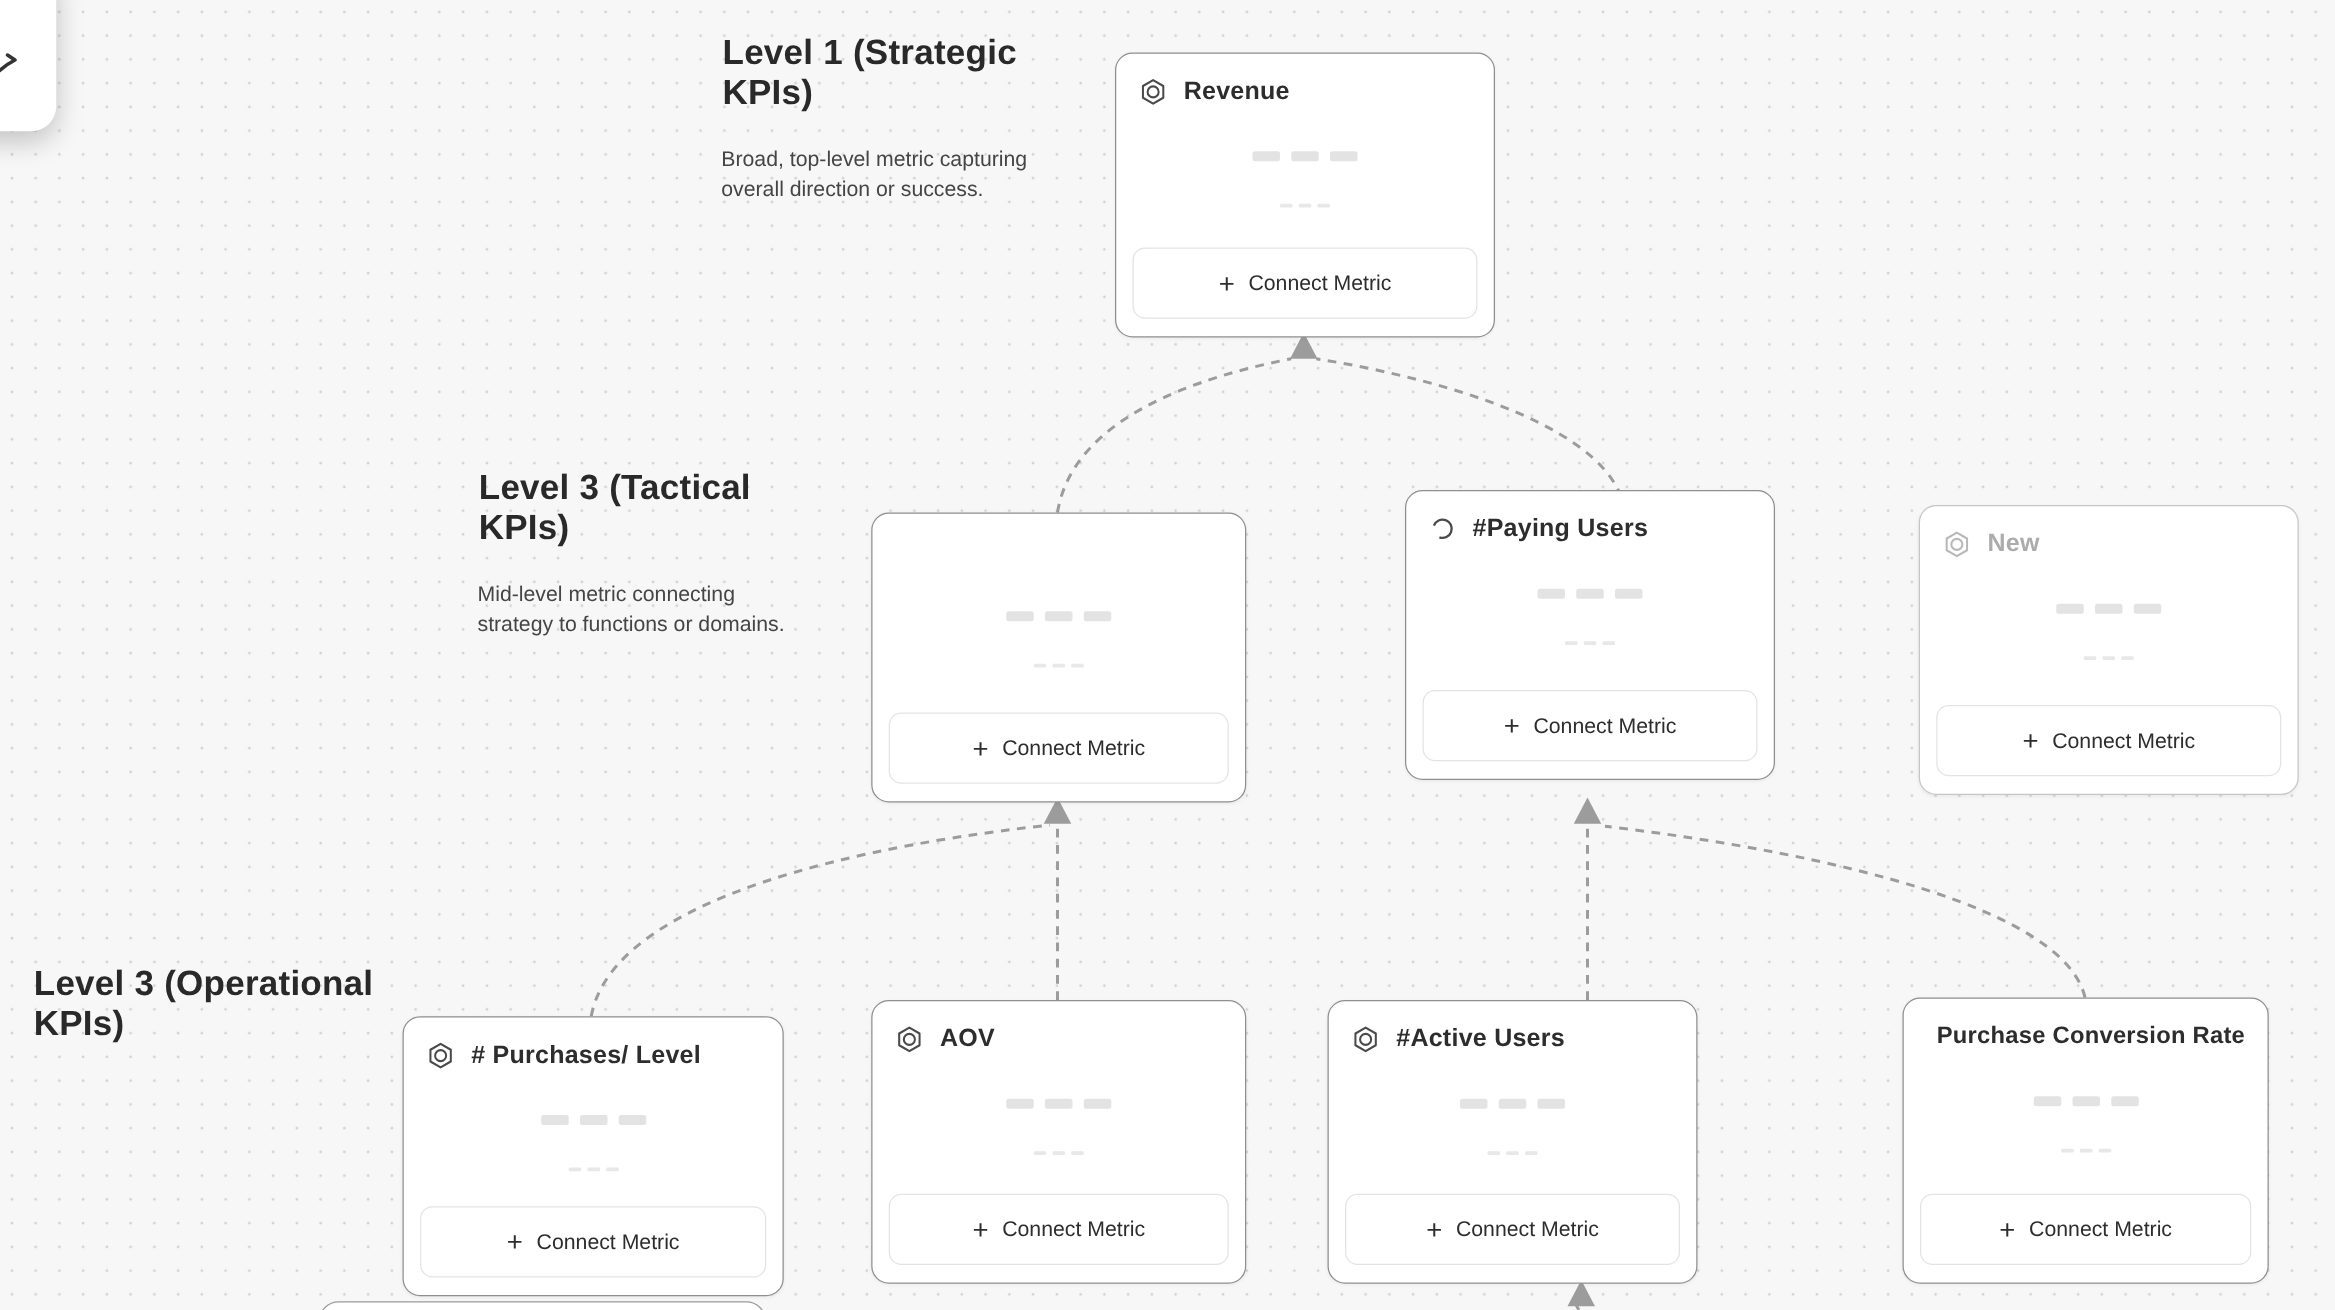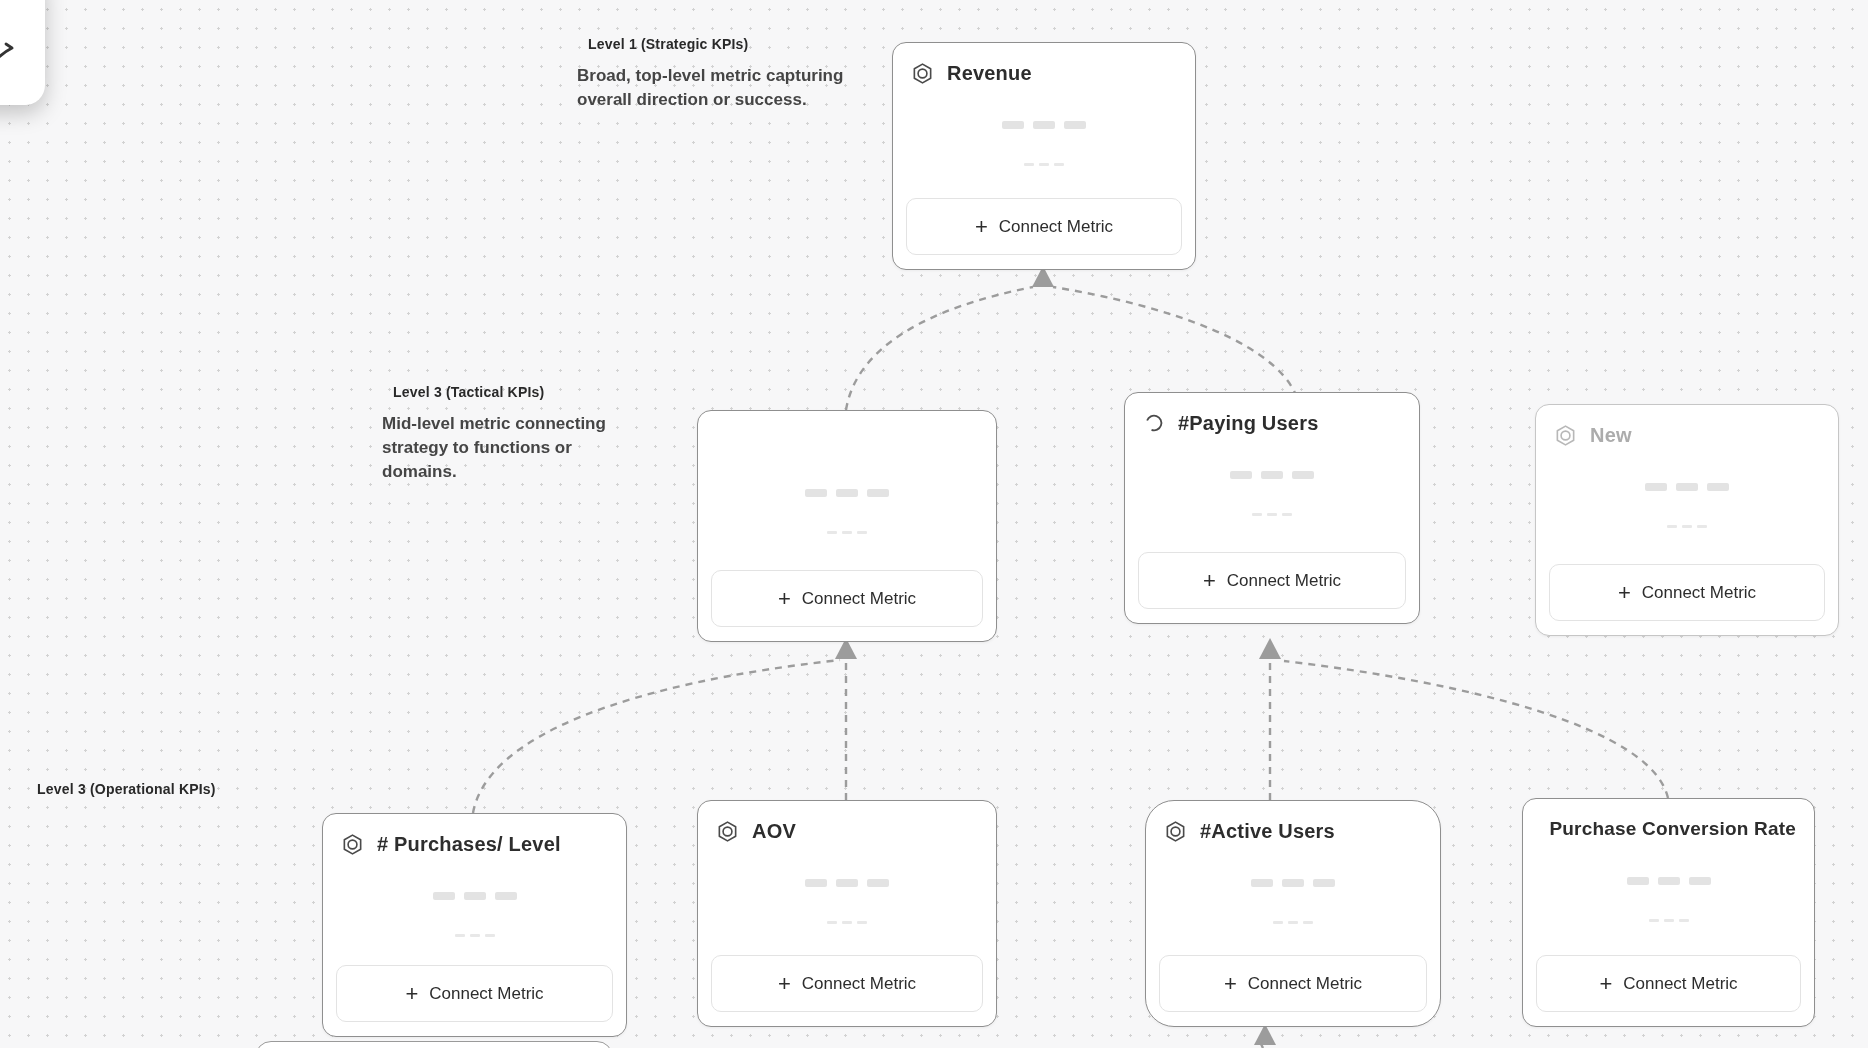--- a/index.html
+++ b/index.html
@@ -27,22 +27,22 @@
   .skeleton-dashes{position:absolute;top:120px;left:0;right:0;display:flex;justify-content:center;gap:5px;}
   .sk-dash{width:10px;height:3px;background:#e8e8e8;border-radius:1px;}
   .connect-btn{
     position:absolute;left:13px;right:13px;bottom:14px;height:55px;
     background:#fff;border:1px solid #e3e3e3;border-radius:10px;
     display:flex;align-items:center;justify-content:center;gap:11px;
     font-size:17px;font-weight:500;color:#2d2d2d;cursor:pointer;
   }
   .plus-icon{font-size:22px;font-weight:400;line-height:1;color:#2d2d2d;}
   .level-label{position:absolute;z-index:2;}
-  .level-title{margin:12px;font-size:14px;font-weight:700;color:#292929;letter-spacing:.2px;}
-  .level-desc{margin:11px 0 0 1px;font-size:17px;line-height:1.42;color:#454545;font-weight:bold;}
+  .level-title{margin:2px;font-size:28px;font-weight:700;color:#292929;letter-spacing:.2px;}
+  .level-desc{margin:26px 0 0 1px;font-size:17px;line-height:1.42;color:#454545;}
   .corner-panel{
     position:absolute;left:-55px;top:-30px;width:100px;height:135px;z-index:3;
     background:#fff;border-radius:20px;
     box-shadow:0 8px 22px rgba(0,0,0,0.22);
   }
   .corner-panel svg{position:absolute;left:51px;top:71px;}
   .bottom-partial-card{
     position:absolute;left:255px;top:1041px;width:356px;height:40px;z-index:2;
     background:#fff;border:1.5px solid #9a9a9a;border-radius:16px 16px 0 0;
   }
@@ -209,21 +209,21 @@
       <div class="sk-dash"></div>
       <div class="sk-dash"></div>
       <div class="sk-dash"></div>
     </div>
   <div class="connect-btn">
     <span class="plus-icon">+</span>
     <span>Connect Metric</span>
   </div>
 </div>
 
-<div class="card" style="left:1145px;top:800px;width:294px;height:225px;border-radius:29px;">
+<div class="card" style="left:1062px;top:800px;width:294px;height:225px;">
   <div class="card-header">
     <svg class="metric-icon" width="23" height="23" viewBox="0 0 24 24" fill="none" stroke="#4a4a4a" stroke-width="1.7" stroke-linejoin="round">
       <path d="M12 2.2 L20.5 7.1 V16.9 L12 21.8 L3.5 16.9 V7.1 Z"></path>
         <circle cx="12" cy="12" r="4.6"></circle>
     </svg>
     <span class="card-title">#Active Users</span>
   </div>
   <div class="skeleton-bars">
       <div class="sk-bar"></div>
       <div class="sk-bar"></div>

